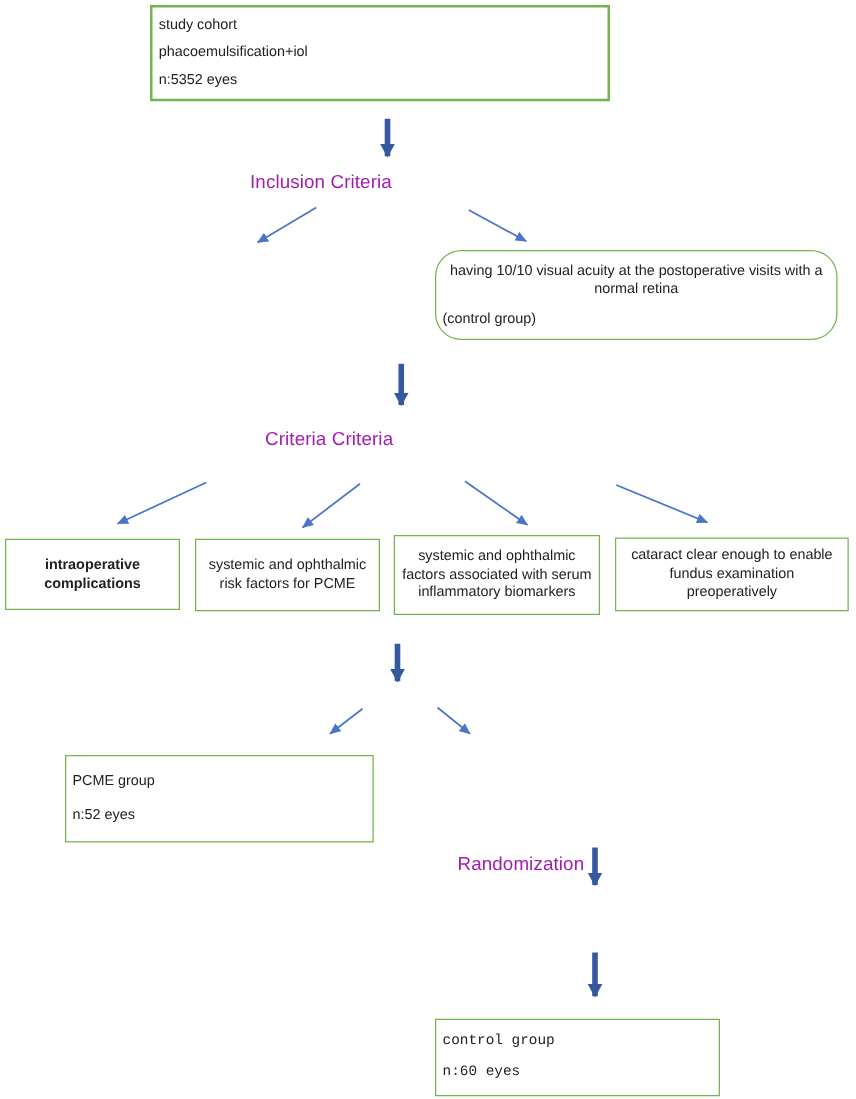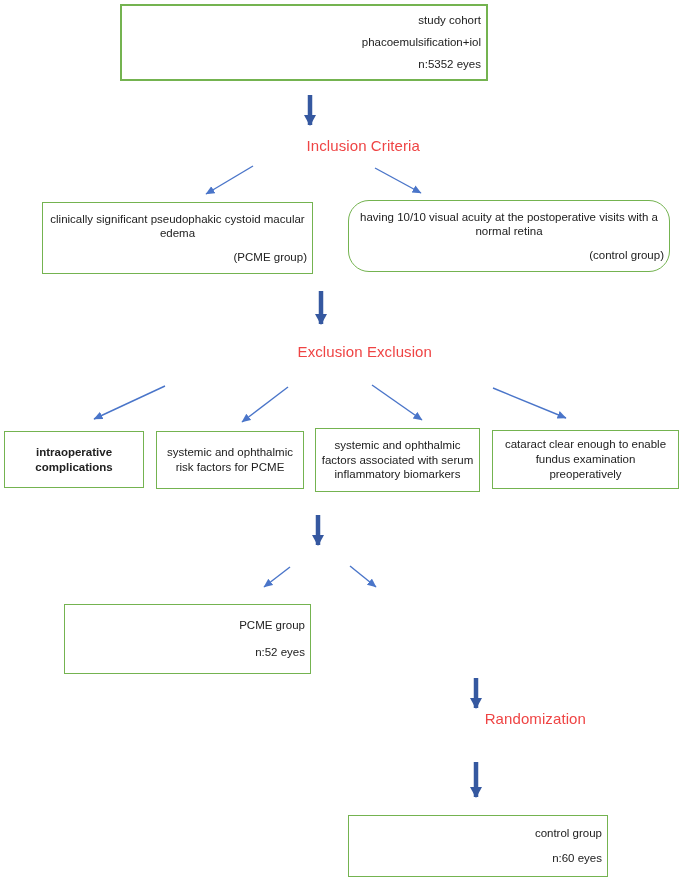--- a/index.html
+++ b/index.html
@@ -17,34 +17,34 @@
     color:var(--text);
     overflow:hidden;
   }
   .arrows{position:absolute;left:0;top:0;}
   .box{
     position:absolute;
     box-sizing:border-box;
     border:1.5px solid var(--box-border);
     background:#fff;
     display:flex;flex-direction:column;
-    align-items:flex-end;justify-content:space-evenly;
+    align-items:flex-start;justify-content:space-evenly;
     text-align:center;
     font-size:11.5px;line-height:1.28;
     color:var(--text);
   }
   .box.thick{border-width:2px;}
   .box.center1{justify-content:center;}
   .box p{margin:0;padding:0 5px;}
   .hdr{
     position:absolute;
     width:220px;
-    text-align:right;
+    text-align:left;
     font-size:15px;
-    color:#ef4444;
+    color:#a21caf;
     letter-spacing:.1px;
   }
 </style>
 </head>
 <body>
 
 <div class="canvas">
 
   <svg class="arrows" width="685" height="879" viewBox="0 0 685 879">
     <defs>
@@ -75,51 +75,47 @@
   </svg>
 
   <div class="box thick" style="left:120px;top:4px;width:368px;height:77px;">
     <p>study cohort</p>
     <p>phacoemulsification+iol</p>
     <p>n:5352 eyes</p>
   </div>
 
   <div class="hdr" style="left:200px;top:137px;">Inclusion Criteria</div>
 
-  <div class="box" style="left:42px;top:202px;width:271px;height:72px;">
-    <p>clinically significant pseudophakic cystoid macular edema</p>
-    <p>(PCME group)</p>
-  </div>
 
   <div class="box" style="left:348px;top:200px;width:322px;height:72px;border-radius:21px;">
     <p>having 10/10 visual acuity at the postoperative visits with a normal retina</p>
     <p>(control group)</p>
   </div>
 
-  <div class="hdr" style="left:212px;top:343px;">Exclusion Exclusion</div>
+  <div class="hdr" style="left:212px;top:343px;">Criteria Criteria</div>
 
   <div class="box center1" style="left:4px;top:431px;width:140px;height:57px;font-weight:bold;">
     <p>intraoperative complications</p>
   </div>
   <div class="box center1" style="left:156px;top:431px;width:148px;height:58px;">
     <p>systemic and ophthalmic risk factors for PCME</p>
   </div>
   <div class="box center1" style="left:315px;top:428px;width:165px;height:64px;">
     <p>systemic and ophthalmic factors associated with serum inflammatory biomarkers</p>
   </div>
   <div class="box center1" style="left:492px;top:430px;width:187px;height:59px;">
     <p>cataract clear enough to enable fundus examination preoperatively</p>
   </div>
 
-  <div class="box" style="left:64px;top:604px;width:247px;height:70px;">
+  <div class="box" style="left:52px;top:604px;width:247px;height:70px;">
     <p>PCME group</p>
     <p>n:52 eyes</p>
   </div>
 
 
-  <div class="hdr" style="left:366px;top:710px;">Randomization</div>
+  <div class="hdr" style="left:366px;top:683px;">Randomization</div>
 
-  <div class="box" style="left:348px;top:815px;width:260px;height:62px;">
+  <div class="box" style="left:348px;top:815px;width:228px;height:62px;font-family:Liberation Mono, monospace;">
     <p>control group</p>
     <p>n:60 eyes</p>
   </div>
 
 </div>
 
 </body></html>

